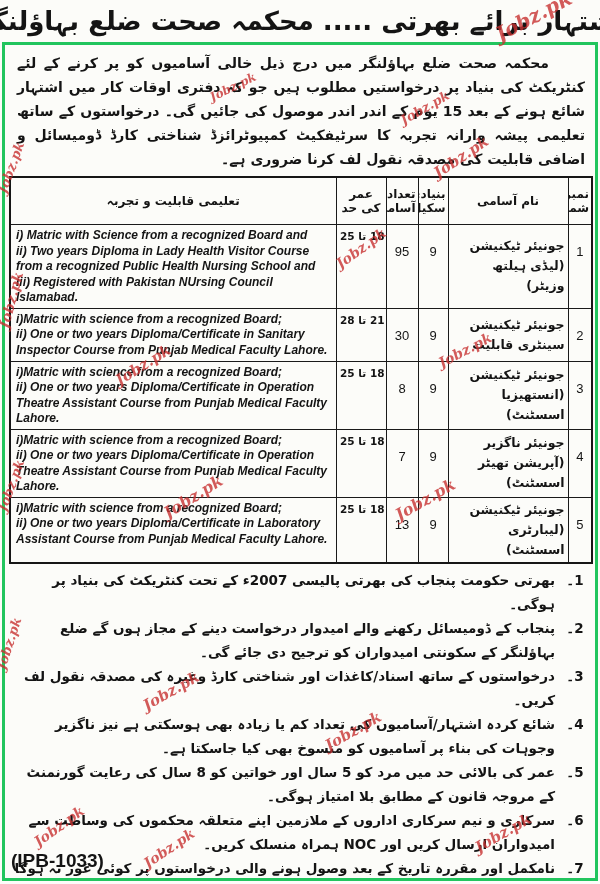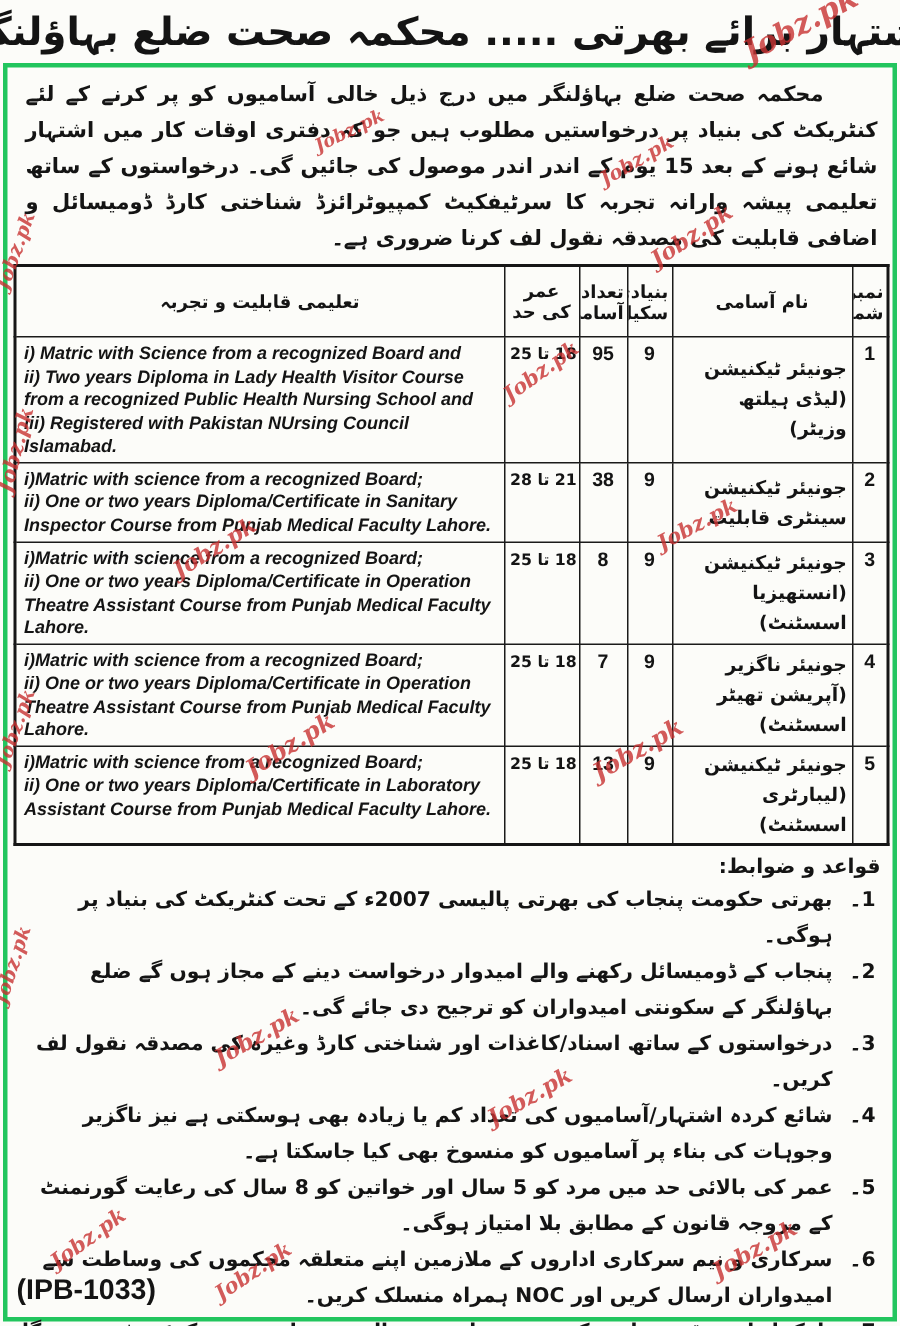--- a/index.html
+++ b/index.html
@@ -16,22 +16,22 @@
   .intro{margin:0;padding:6px 10px 4px 12px;font-size:14px;font-weight:700;line-height:24px;
          text-align:justify;text-indent:36px;direction:rtl;}
   
   table{border-collapse:collapse;table-layout:fixed;}
   th,td{border:1.6px solid #1a1a1a;overflow:hidden;}
   .t1{width:584px;margin:1px 2px 0 auto;border:2.5px solid #161616;}
   .t1 thead th{font-size:12px;font-weight:800;height:44px;vertical-align:middle;padding:1px 2px;text-align:center;}
   .t1 td{vertical-align:top;}
   .t1 .qual{direction:ltr;text-align:left;font-family:"Liberation Sans",sans-serif;font-size:12px;
             font-weight:bold;line-height:15.5px;padding:3px 4px 2px 5px;white-space:pre-line;font-style:italic;}
-  .t1 .num{font-family:"Liberation Sans",sans-serif;font-size:13px;font-weight:bold;
-           text-align:center;padding-top:3px;}
+  .t1 .num{font-family:"Liberation Sans",sans-serif;font-size:13px;font-weight:normal;
+           text-align:center;padding-top:19px;}
   .t1 .post{font-size:12.5px;font-weight:700;text-align:right;vertical-align:middle;padding:2px 3px;line-height:20px;}
   .t1 .age{font-size:10.5px;font-weight:700;text-align:center;padding-top:5px;white-space:nowrap;}
   .t1 tbody tr:nth-child(1){height:64px;} .t1 tbody tr:nth-child(2){height:53px;}
   .t1 tbody tr:nth-child(3){height:52px;} .t1 tbody tr:nth-child(4){height:53px;}
   .t1 tbody tr:nth-child(5){height:56px;}
   
   .rules{padding:4px 8px 0 8px;}
   .rules-heading{font-size:13.5px;font-weight:800;line-height:20px;}
   .rule{display:flex;gap:8px;font-size:13.5px;font-weight:700;line-height:24px;align-items:baseline;}
   .rule .rno{min-width:24px;text-align:center;}
@@ -80,21 +80,21 @@
           <td class="num">95</td>
           <td class="age">18 تا 25 سال</td>
           <td class="qual">i) Matric with Science from a recognized Board and
 ii) Two years Diploma in Lady Health Visitor Course from a recognized Public Health Nursing School and
 iii) Registered with Pakistan NUrsing Council Islamabad.</td>
         </tr>
         <tr>
           <td class="num">2</td>
           <td class="post">جونیئر ٹیکنیشن سینٹری قابلیت</td>
           <td class="num">9</td>
-          <td class="num">38</td>
+          <td class="num">30</td>
           <td class="age">21 تا 28 سال</td>
           <td class="qual">i)Matric with science from a recognized Board;
 ii) One or two years Diploma/Certificate in Sanitary Inspector Course from Punjab Medical Faculty Lahore.</td>
         </tr>
         <tr>
           <td class="num">3</td>
           <td class="post">جونیئر ٹیکنیشن (انستھیزیا اسسٹنٹ)</td>
           <td class="num">9</td>
           <td class="num">8</td>
           <td class="age">18 تا 25 سال</td>
@@ -116,21 +116,20 @@
           <td class="num">9</td>
           <td class="num">13</td>
           <td class="age">18 تا 25 سال</td>
           <td class="qual">i)Matric with science from a recognized Board;
 ii) One or two years Diploma/Certificate in Laboratory Assistant Course from Punjab Medical Faculty Lahore.</td>
         </tr>
       </tbody>
     </table>
 
     <div class="rules">
-      <div class="rules-heading">قواعد و ضوابط:</div>
       <div class="rule">
         <span class="rno">1۔</span>
         <span class="rtx">بھرتی حکومت پنجاب کی بھرتی پالیسی 2007ء کے تحت کنٹریکٹ کی بنیاد پر ہوگی۔</span>
       </div>
       <div class="rule">
         <span class="rno">2۔</span>
         <span class="rtx">پنجاب کے ڈومیسائل رکھنے والے امیدوار درخواست دینے کے مجاز ہوں گے ضلع بہاؤلنگر کے سکونتی امیدواران کو ترجیح دی جائے گی۔</span>
       </div>
       <div class="rule">
         <span class="rno">3۔</span>

